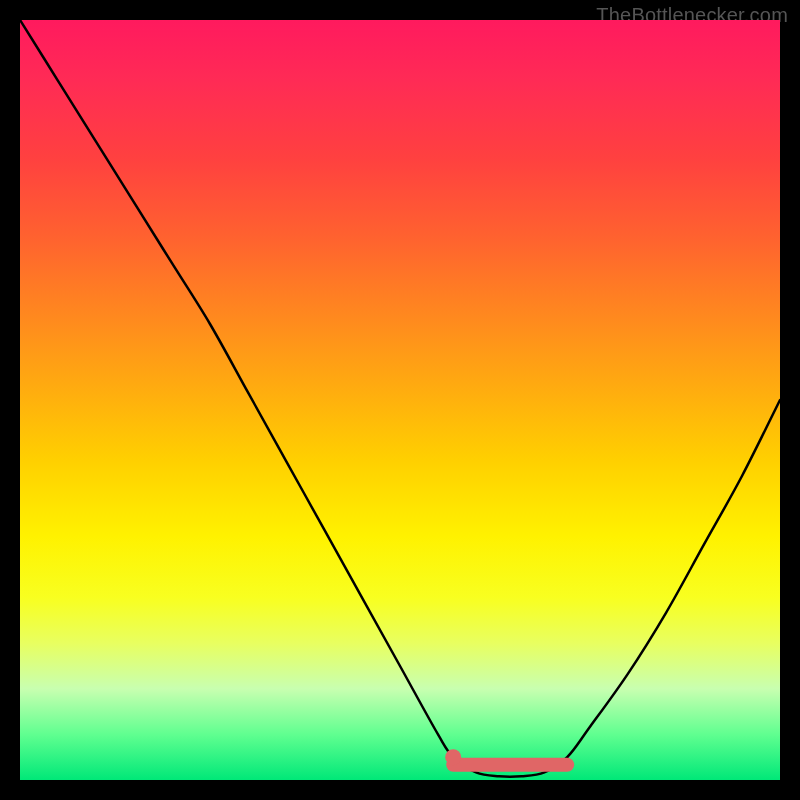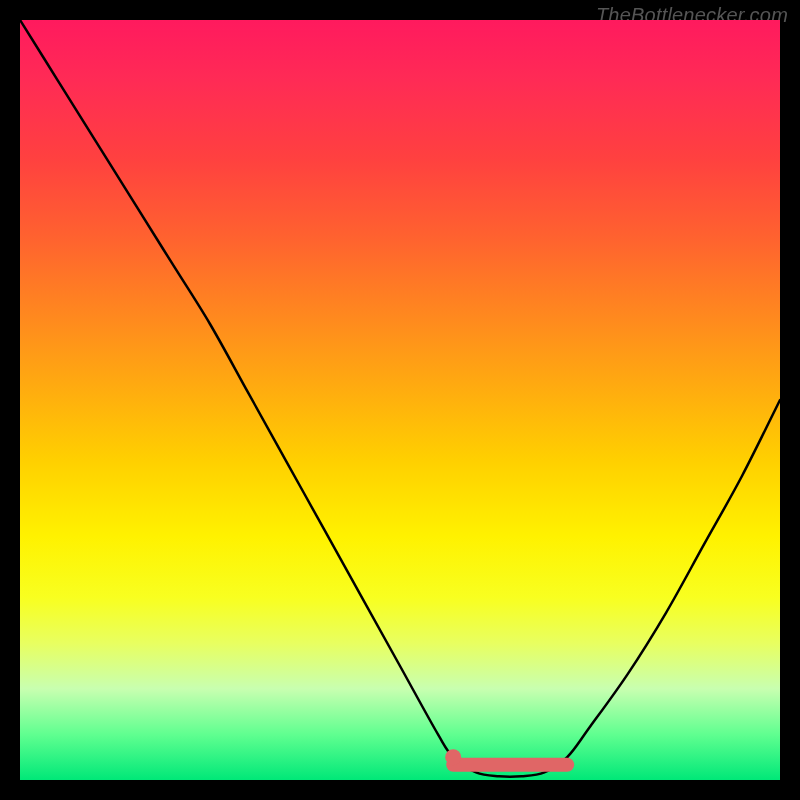--- a/index.html
+++ b/index.html
@@ -8,21 +8,20 @@
     width: 800px;
     height: 800px;
     background: #000;
     overflow: hidden;
   }
   .chart-container {
     position: relative;
     width: 800px;
     height: 800px;
     background: #000;
-    font-style: italic;
   }
   .plot-area {
     position: absolute;
     left: 20px;
     top: 20px;
     width: 760px;
     height: 760px;
     overflow: hidden;
   }
   .gradient-bg {

